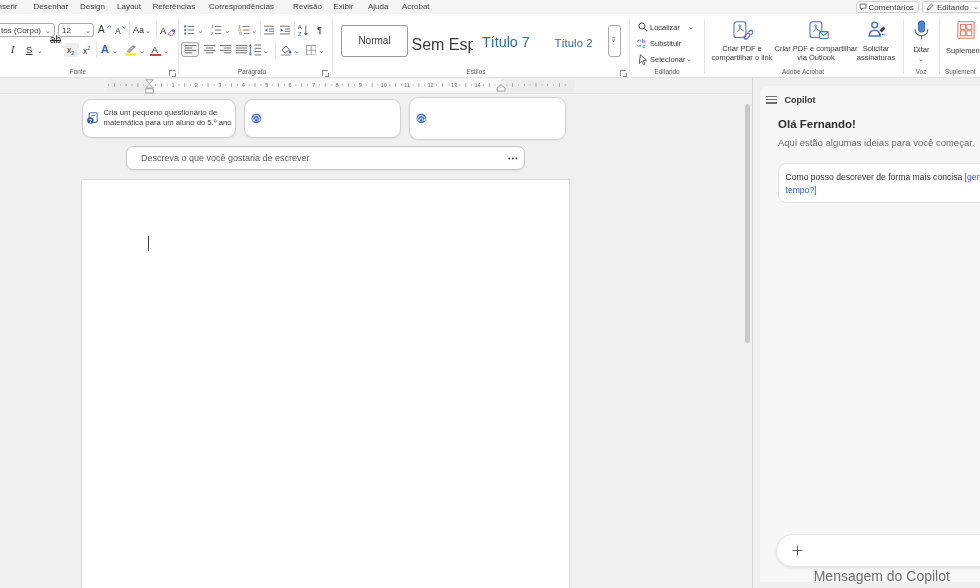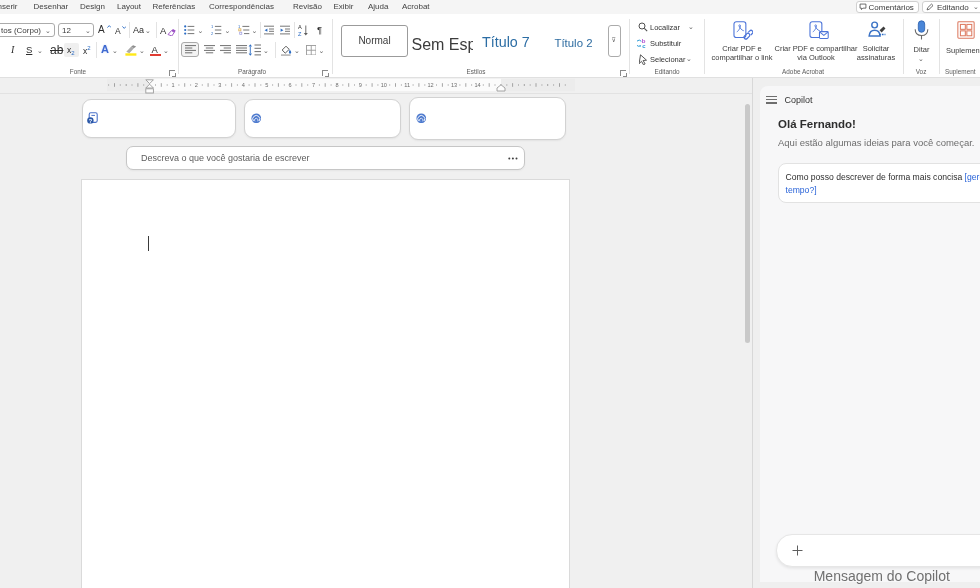--- a/index.html
+++ b/index.html
@@ -63,21 +63,21 @@
 <div class="vsep" style="left:156px;top:22px;height:16px"></div>
 <div class="abs" style="left:160px;top:24.5px;font-size:9.5px;color:#2e2e2e">A</div>
 <svg class="abs" style="left:167px;top:28px" width="9" height="8" viewBox="0 0 9 8">
       <path d="M1 6.5L4.5 2.6l2.8 1.8L4.8 8z" fill="none" stroke="#9a4fc4" stroke-width="0.9"></path>
       <path d="M4.5 2.6L6 1l2.8 1.8-1.5 1.6z" fill="#9a4fc4"></path>
     </svg>
 
 <div class="abs" style="left:11px;top:43.5px;font-size:10px;font-family:'Liberation Serif',serif;font-style:italic;color:#2e2e2e">I</div>
 <div class="abs" style="left:26px;top:44px;font-size:9.5px;color:#2e2e2e;text-decoration:underline">S</div>
 <div class="chev" style="left:37px;top:46.5px">⌄</div>
-<div class="abs" style="left:50px;top:43px;font-size:12px;color:#2e2e2e;text-decoration:line-through">ab</div>
+<div class="abs" style="left:50px;top:34px;font-size:10px;color:#2e2e2e;text-decoration:line-through">ab</div>
 <div class="abs" style="left:64px;top:42.5px;width:15px;height:14px;background:#efefef;border-radius:2px"></div>
 <div class="abs" style="left:67px;top:45px;font-size:8.5px;color:#2e2e2e">x<span style="font-size:6px;color:#2b6cc4;vertical-align:-2px">2</span></div>
 <div class="abs" style="left:83px;top:45px;font-size:8.5px;color:#2e2e2e">x<span style="font-size:6px;color:#2b6cc4;vertical-align:3.5px">2</span></div>
 <div class="vsep" style="left:96px;top:42px;height:16px"></div>
 <div class="abs" style="left:101px;top:43px;font-size:11px;font-weight:bold;color:#3f6ad1;text-shadow:0 0 2px #c4d2f4">A</div>
 <div class="chev" style="left:112px;top:46.5px">⌄</div>
 <svg class="abs" style="left:124px;top:43.5px" width="14" height="12" viewBox="0 0 14 12">
       <path d="M2.3 7.8L7.2 2.6l2.7 1.6-4.5 5z" fill="#ababab"></path>
       <path d="M7.2 2.6l1.9-1.4 3.1 1.4-2.3 1.6z" fill="#8f8f8f"></path>
       <rect x="1.4" y="9.3" width="11" height="2.4" fill="#ffe818"></rect>
@@ -385,20 +385,21 @@
 <polygon points="497.0,91 497.0,88 501.0,84.8 505.0,88 505.0,91" fill="#fdfdfd" stroke="#9a9a9a" stroke-width="0.9"></polygon>
     </svg>
 
 <div class="pill" style="left:82px;top:98.5px;width:154px;height:39.5px"></div>
 <svg class="abs" style="left:87px;top:111.5px" width="11" height="12" viewBox="0 0 11 12">
       <rect x="2.2" y="0.8" width="8" height="9.6" rx="1.6" fill="none" stroke="#4a71c9" stroke-width="1.1"></rect>
       <line x1="4.4" y1="3.4" x2="8" y2="3.4" stroke="#4a71c9" stroke-width="1"></line>
       <circle cx="3.4" cy="8.4" r="3.2" fill="#2b58a8"></circle>
       <text x="3.4" y="10.6" font-size="5.5" fill="#fff" text-anchor="middle" font-family="Liberation Sans" font-weight="bold">?</text>
     </svg>
+<div class="ptext" style="left:103.5px;top:107.5px">Cria um pequeno questionário de<br>matemática para um aluno do 5.º ano</div>
 <div class="pill" style="left:244px;top:98.5px;width:157px;height:39.5px"></div>
 <svg class="abs" style="left:250.5px;top:112.5px" width="10.5" height="10.5" viewBox="0 0 24 24">
       <circle cx="12" cy="12" r="11" fill="#4c79ce"></circle>
       <path d="M5.6 18.5A8 8 0 1 1 18.4 18.5" fill="none" stroke="#fff" stroke-width="2.1"></path>
       <path d="M9.2 19A4 4 0 1 1 14.8 19" fill="none" stroke="#fff" stroke-width="1.7"></path>
     </svg>
 <div class="pill" style="left:409px;top:96.5px;width:157px;height:43.5px"></div>
 <svg class="abs" style="left:415.5px;top:112.5px" width="10.5" height="10.5" viewBox="0 0 24 24">
       <circle cx="12" cy="12" r="11" fill="#4c79ce"></circle>
       <path d="M5.6 18.5A8 8 0 1 1 18.4 18.5" fill="none" stroke="#fff" stroke-width="2.1"></path>
@@ -418,21 +419,21 @@
 
 <div class="abs" style="left:744.5px;top:104px;width:5px;height:239px;background:#c9c9c9;border-radius:2.5px"></div>
 
 <div class="abs" style="left:752px;top:77.5px;width:228px;height:510.5px;background:#efefef;border-left:1px solid #d8d8d8"></div>
 <div class="abs" style="left:760px;top:85.5px;width:220px;height:496.5px;background:#f7f7f8;border-radius:8px 0 0 0"></div>
 <div class="bars abs" style="left:766px;top:95.8px;width:10.5px">
 <span></span>
       <span></span>
       <span></span>
 </div>
-<div class="abs" style="left:784.5px;top:95px;font-size:9px;font-weight:normal;color:#333">Copilot</div>
+<div class="abs" style="left:784.5px;top:95px;font-size:9px;font-weight:bold;color:#333">Copilot</div>
 <div class="abs" style="left:778px;top:118px;font-size:11.5px;font-weight:bold;color:#2e2e2e">Olá Fernando!</div>
 <div class="abs" style="left:778px;top:137px;font-size:9.5px;color:#6d6d6d;white-space:nowrap">Aqui estão algumas ideias para você começar.</div>
 <div class="abs" style="left:778px;top:163px;width:228px;height:39.5px;background:#fff;border:1px solid #e2e2e2;border-radius:8px"></div>
 <div class="abs" style="left:785.5px;top:171px;font-size:8.6px;line-height:13.4px;color:#2e2e2e;white-space:nowrap">Como posso descrever de forma mais concisa <span style="color:#2a64d9">[gere</span><br><span style="color:#2a64d9">tempo?]</span></div>
 
 <div class="abs" style="left:776px;top:534px;width:220px;height:33px;background:#fff;border:1px solid #e6e6e6;border-radius:16px;box-shadow:0 1.5px 3px rgba(0,0,0,.08)"></div>
 <svg class="abs" style="left:791.5px;top:545px" width="11" height="11" viewBox="0 0 11 11">
       <line x1="5.5" y1="0.5" x2="5.5" y2="10.5" stroke="#5f5f5f" stroke-width="1"></line>
       <line x1="0.5" y1="5.5" x2="10.5" y2="5.5" stroke="#5f5f5f" stroke-width="1"></line>
     </svg>

